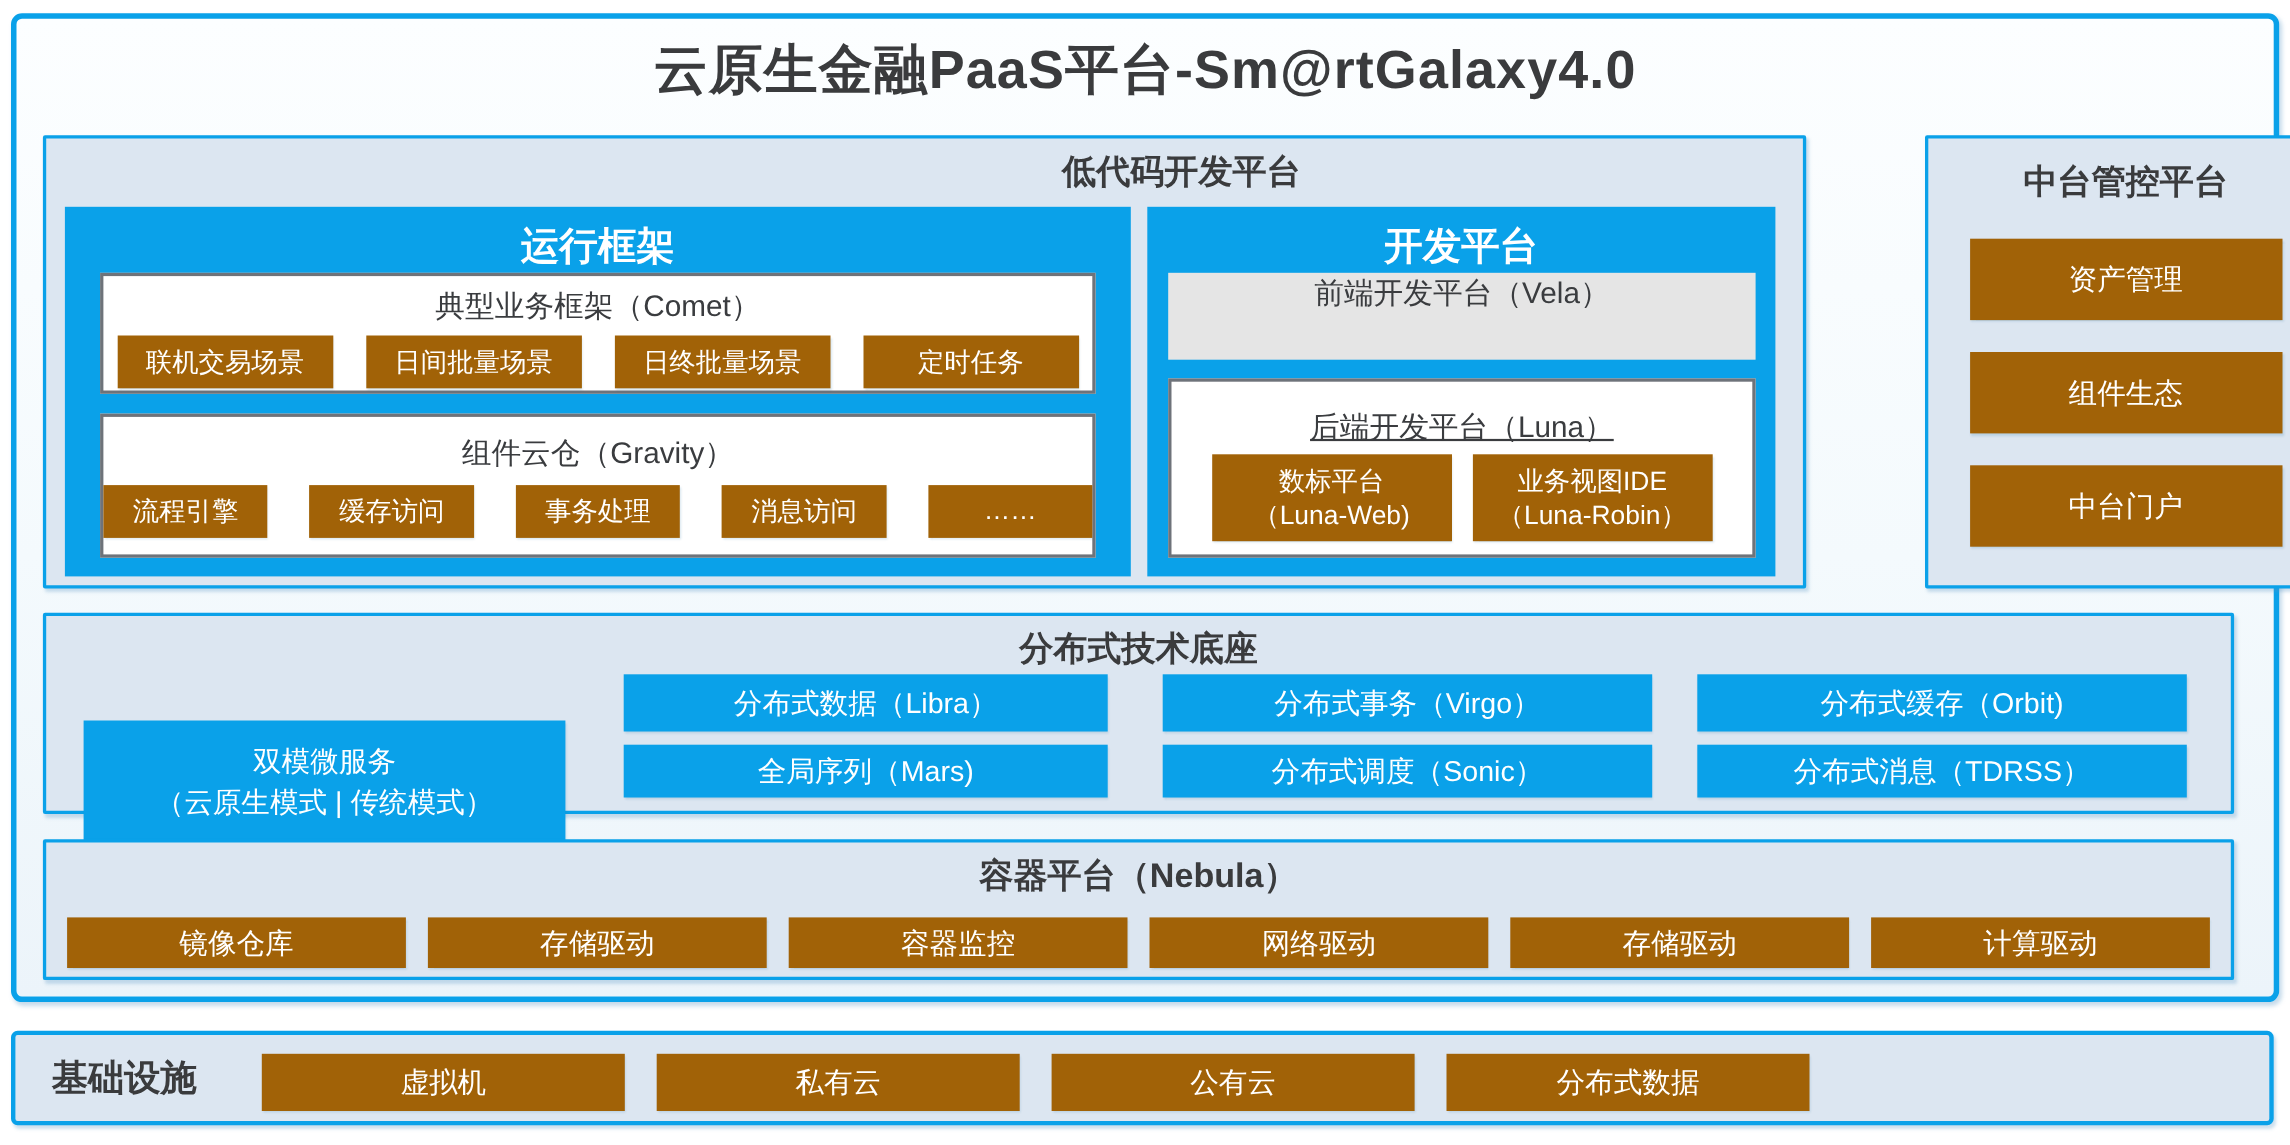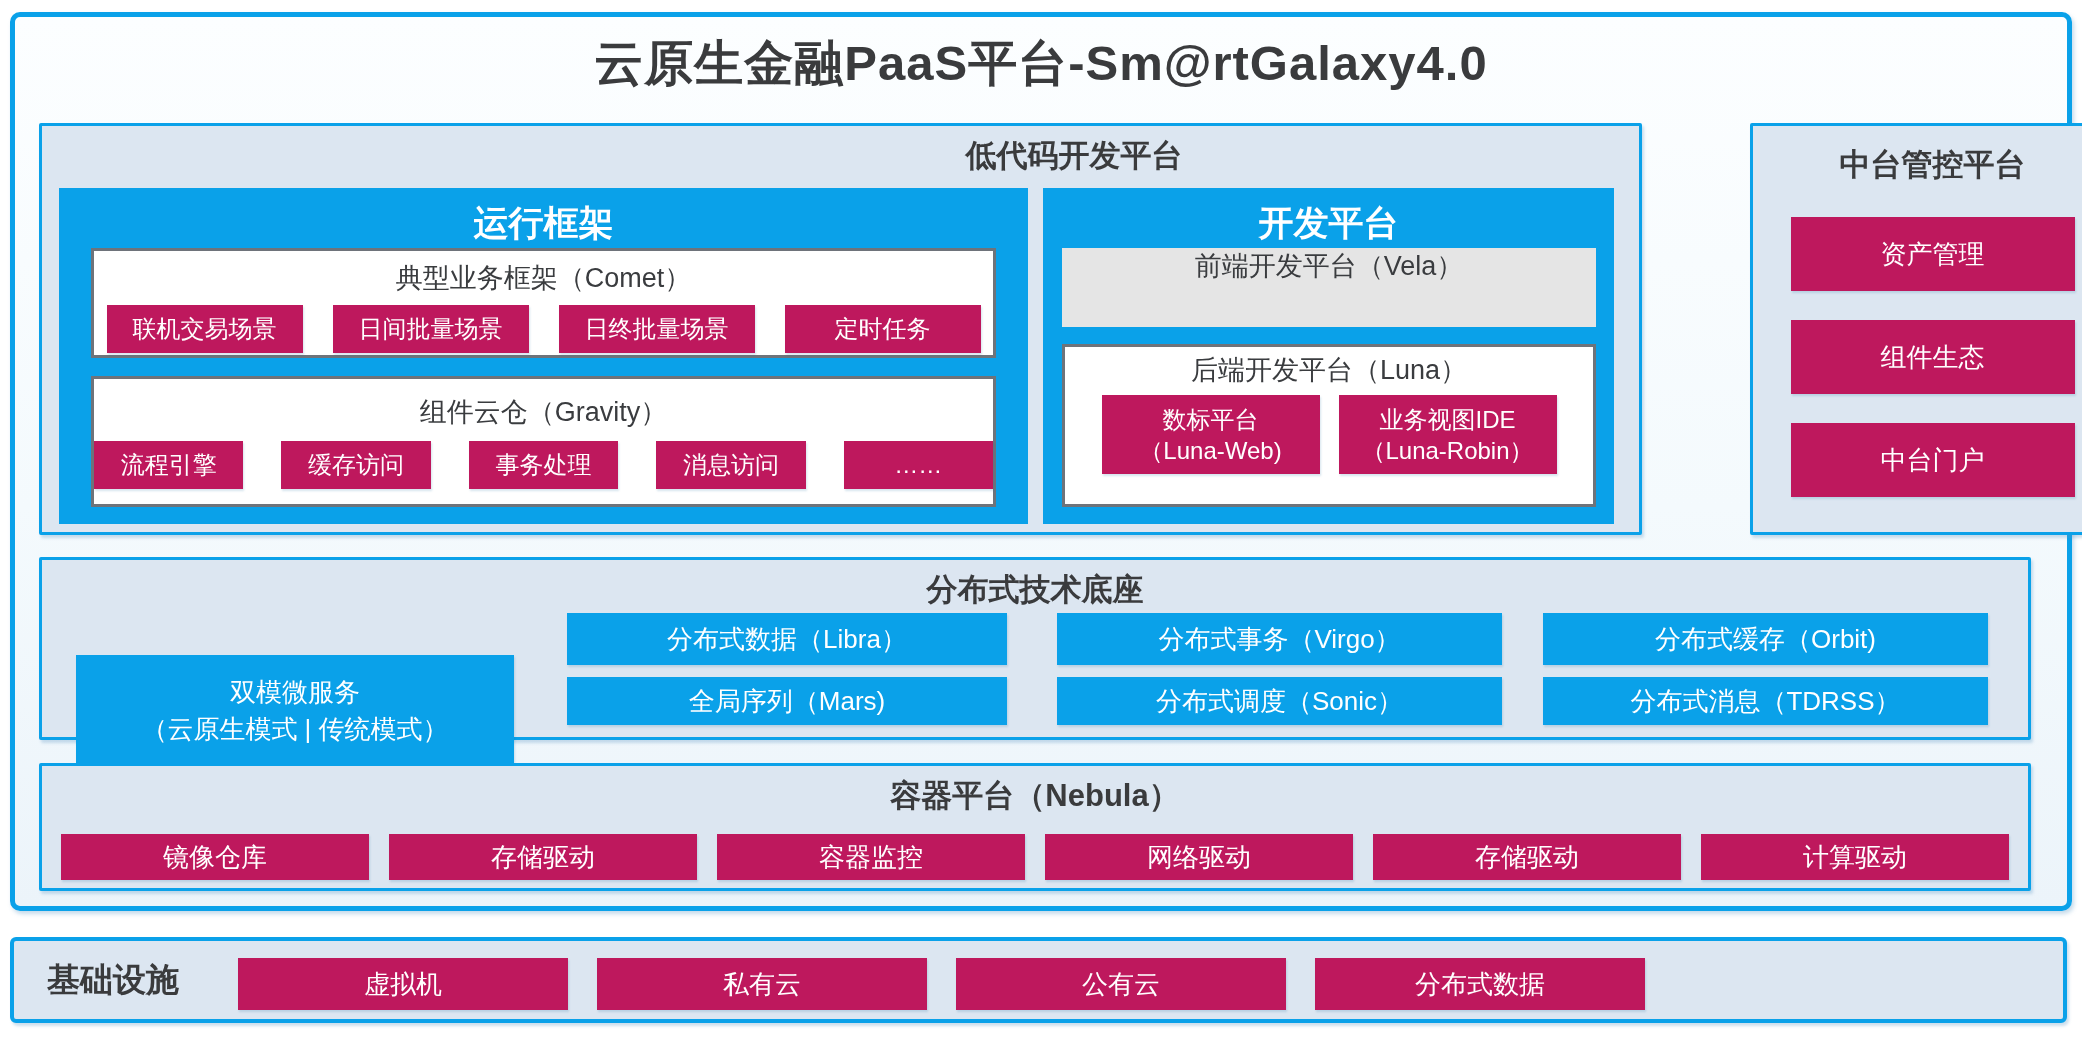--- a/index.html
+++ b/index.html
@@ -58,27 +58,27 @@
   .white-box { position:absolute; background:#ffffff; border:3px solid #6e737a; }
   .comet-box   { left:32px; top:60px;  width:905px; height:110px; }
   .gravity-box { left:32px; top:188px; width:905px; height:131px; }
   .vela-box    { left:19px; top:60px;  width:534px; height:79px;
                  background:#e5e5e5; border:none; position:absolute;
                  display:flex; align-items:flex-start; justify-content:center; }
   .luna-box    { left:19px; top:156px; width:534px; height:163px; }
   .white-box-label { text-align:center; font-size:27px; color:#3a3c3f; line-height:34px; }
   .comet-box .white-box-label   { margin-top:10px; }
   .gravity-box .white-box-label { margin-top:16px; }
-  .luna-box .white-box-label    { margin-top:6px; }
+  .luna-box .white-box-label    { margin-top:24px;text-decoration:underline; }
   .vela-label { font-size:27px; color:#3a3c3f; }
 
   
   .chip-row { display:flex; justify-content:center; }
   .chip {
-    background:#be185d; color:#ffffff; font-size:24px;
+    background:#a16207; color:#ffffff; font-size:24px;
     display:flex; align-items:center; justify-content:center;
     box-shadow:1px 2px 2px rgba(30,110,160,.18);
     text-align:center; white-space:nowrap;
   }
   .comet-chips   { gap:30px; margin-top:10px; }
   .comet-chips .chip   { width:196px; height:48px; }
   .gravity-chips { gap:38px; margin-top:12px; }
   .gravity-chips .chip { width:150px; height:48px; }
   .luna-chips    { gap:19px; margin-top:8px; }
   .luna-chips .chip { width:218px; height:79px; flex-direction:column; line-height:31px; }

